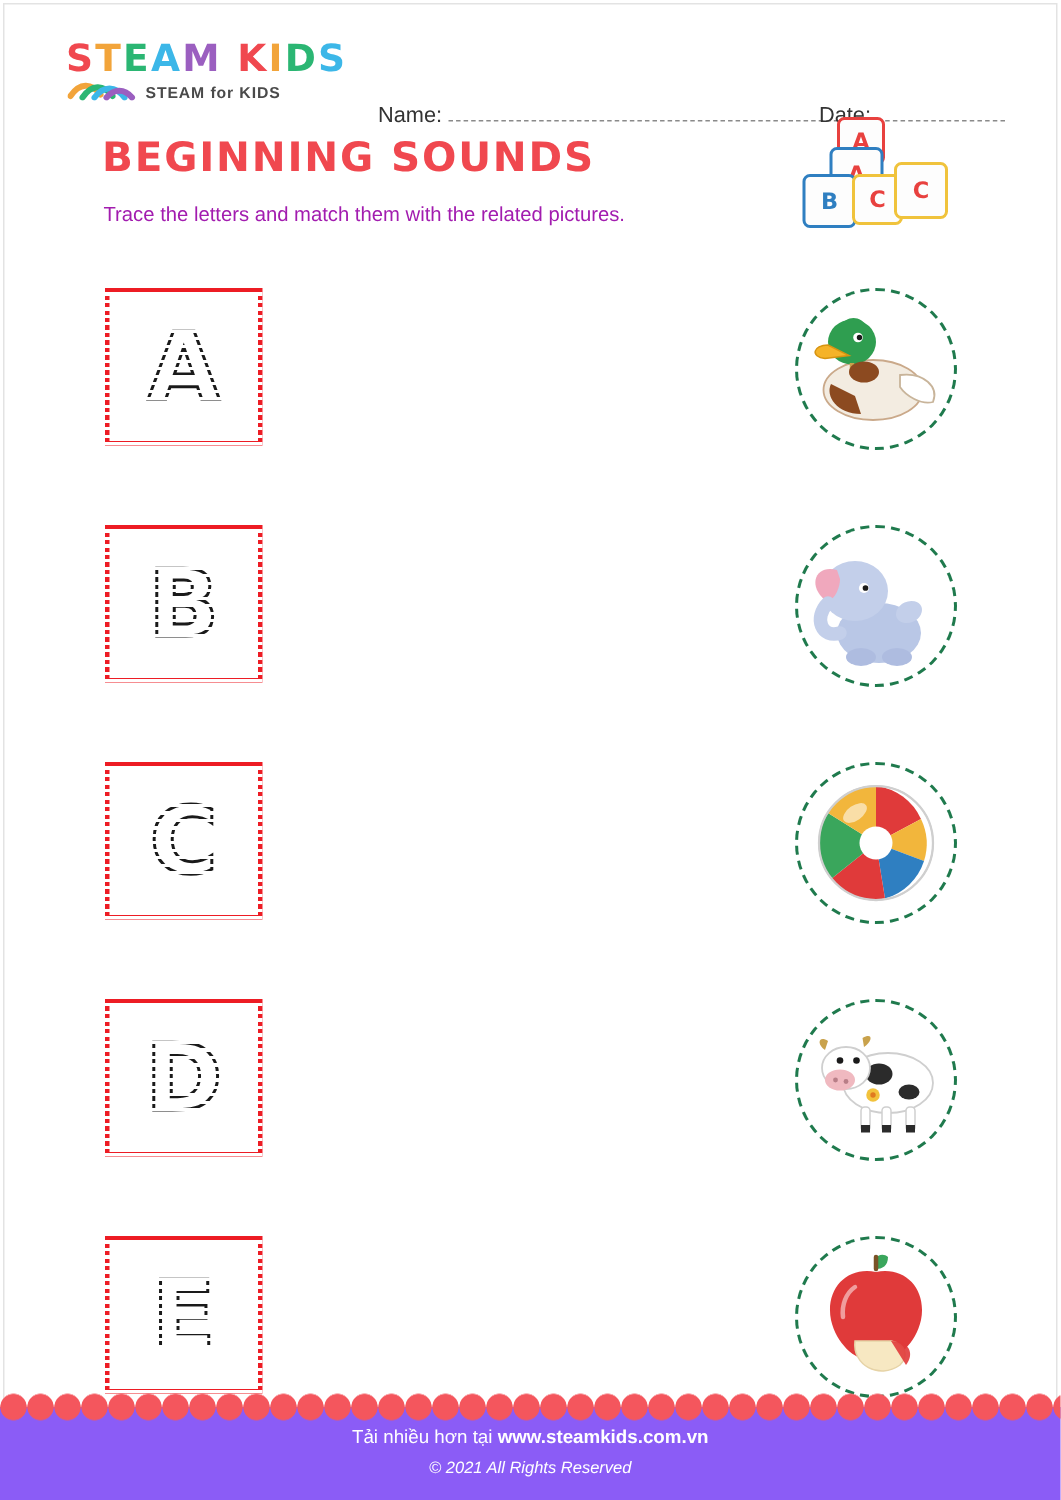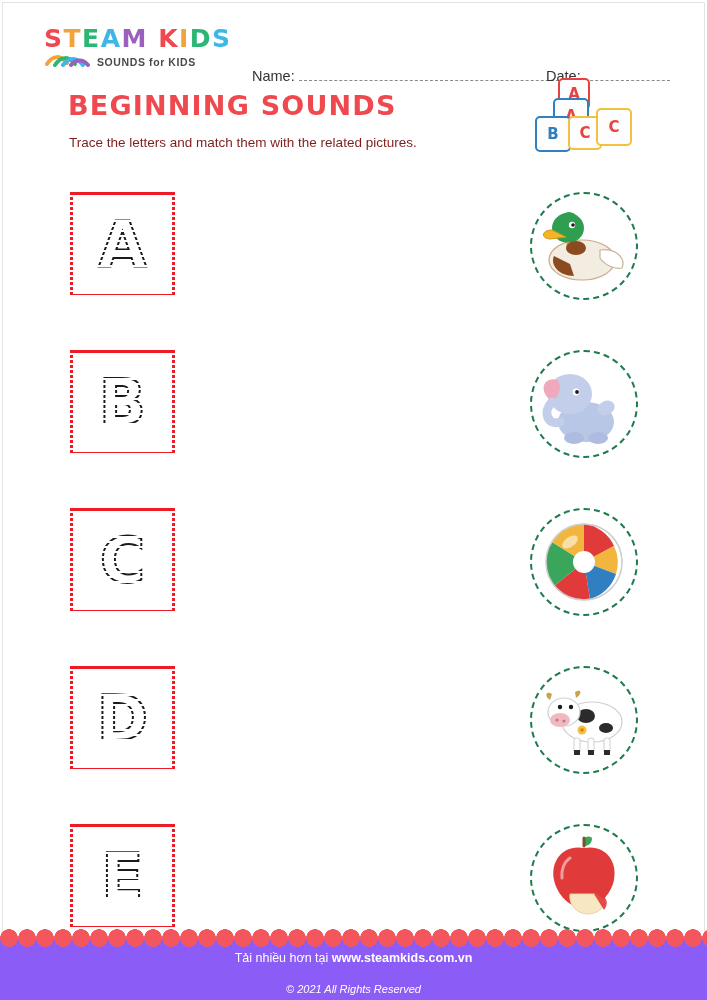--- a/index.html
+++ b/index.html
@@ -84,21 +84,21 @@
     font-weight: bold;
     letter-spacing: 1.2px;
     color: #f0484f;
     font-family: "DejaVu Sans", sans-serif;
     text-align: right;
   }
   .subtitle {
     position: absolute;
     left: 69px; top: 135px;
     font-size: 13.5px;
-    color: #7f1d1d;
+    color: #a21caf;
   }
 
   
   .blocks-art {
     position: absolute;
     left: 530px; top: 78px;
     width: 110px; height: 80px;
   }
   .cube {
     position: absolute;
@@ -180,21 +180,20 @@
     color: #ffffff;
   }
   .footer-line1 b { font-weight: bold; }
   .footer-line2 {
     position: absolute;
     width: 707px; top: 35px;
     text-align: center;
     font-size: 11px;
     font-style: italic;
     color: #ffffff;
-    margin-top: 10px;
   }
 
   .border-frame {
     position: absolute;
     left: 2px; top: 2px;
     width: 703px; height: 996px;
     border: 1px solid #e3e3e3;
     pointer-events: none;
   }
 </style>
@@ -208,21 +207,21 @@
   <div class="header">
 
     <div class="logo-block">
       <div class="logo-title"><span class="c1">S</span><span class="c2">T</span><span class="c3">E</span><span class="c4">A</span><span class="c5">M</span>&nbsp;<span class="c1">K</span><span class="c2">I</span><span class="c3">D</span><span class="c4">S</span></div>
       <svg class="logo-swoosh" viewBox="0 0 46 14">
         <path d="M2 11 C8 2, 16 2, 22 10" stroke="#f2a43a" stroke-width="4" fill="none" stroke-linecap="round"></path>
         <path d="M10 12 C16 3, 24 3, 30 11" stroke="#2bb673" stroke-width="4" fill="none" stroke-linecap="round"></path>
         <path d="M18 12 C24 4, 32 4, 38 12" stroke="#3cb7e8" stroke-width="4" fill="none" stroke-linecap="round"></path>
         <path d="M26 12 C31 6, 38 6, 43 12" stroke="#9b5fc0" stroke-width="4" fill="none" stroke-linecap="round"></path>
       </svg>
-      <div class="logo-sub">SOUNDS for KIDS</div>
+      <div class="logo-sub">STEAM for KIDS</div>
     </div>
 
     <div class="field" id="name-field">
       <span class="lbl">Name:</span>
       <span class="dots"></span>
     </div>
 
     <div class="field" id="date-field">
       <span class="lbl">Date:</span>
       <span class="dots"></span>

